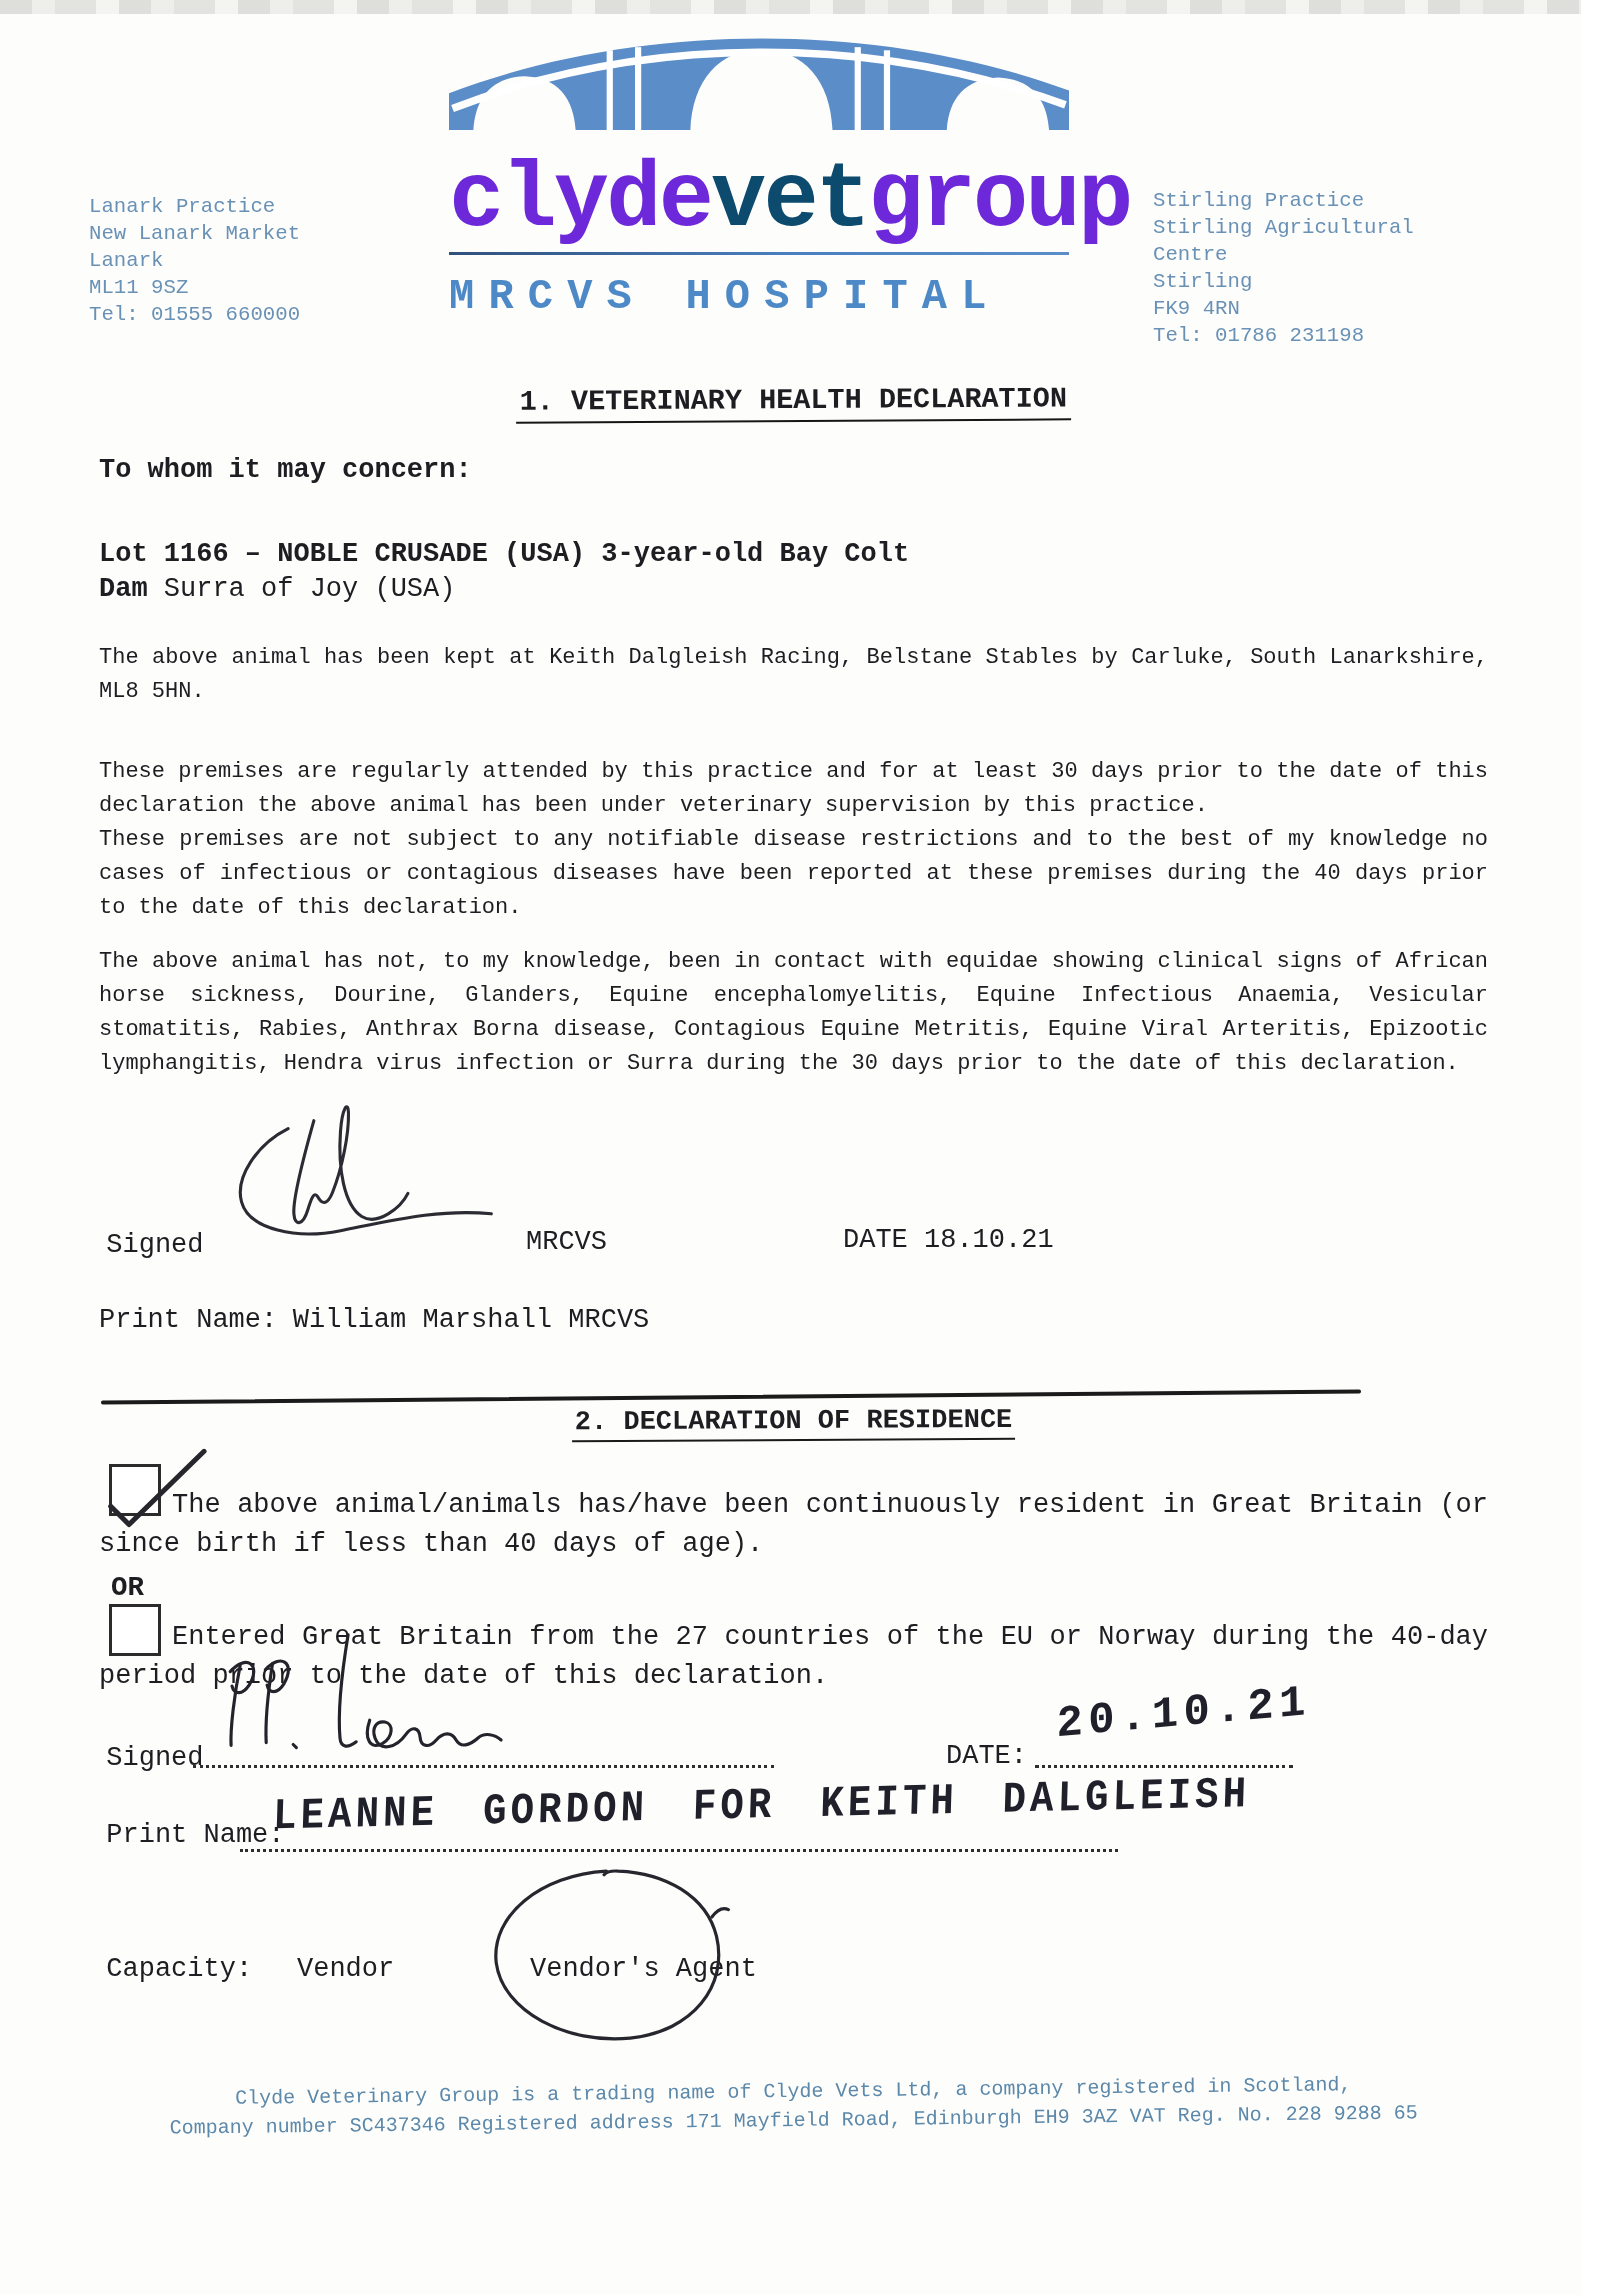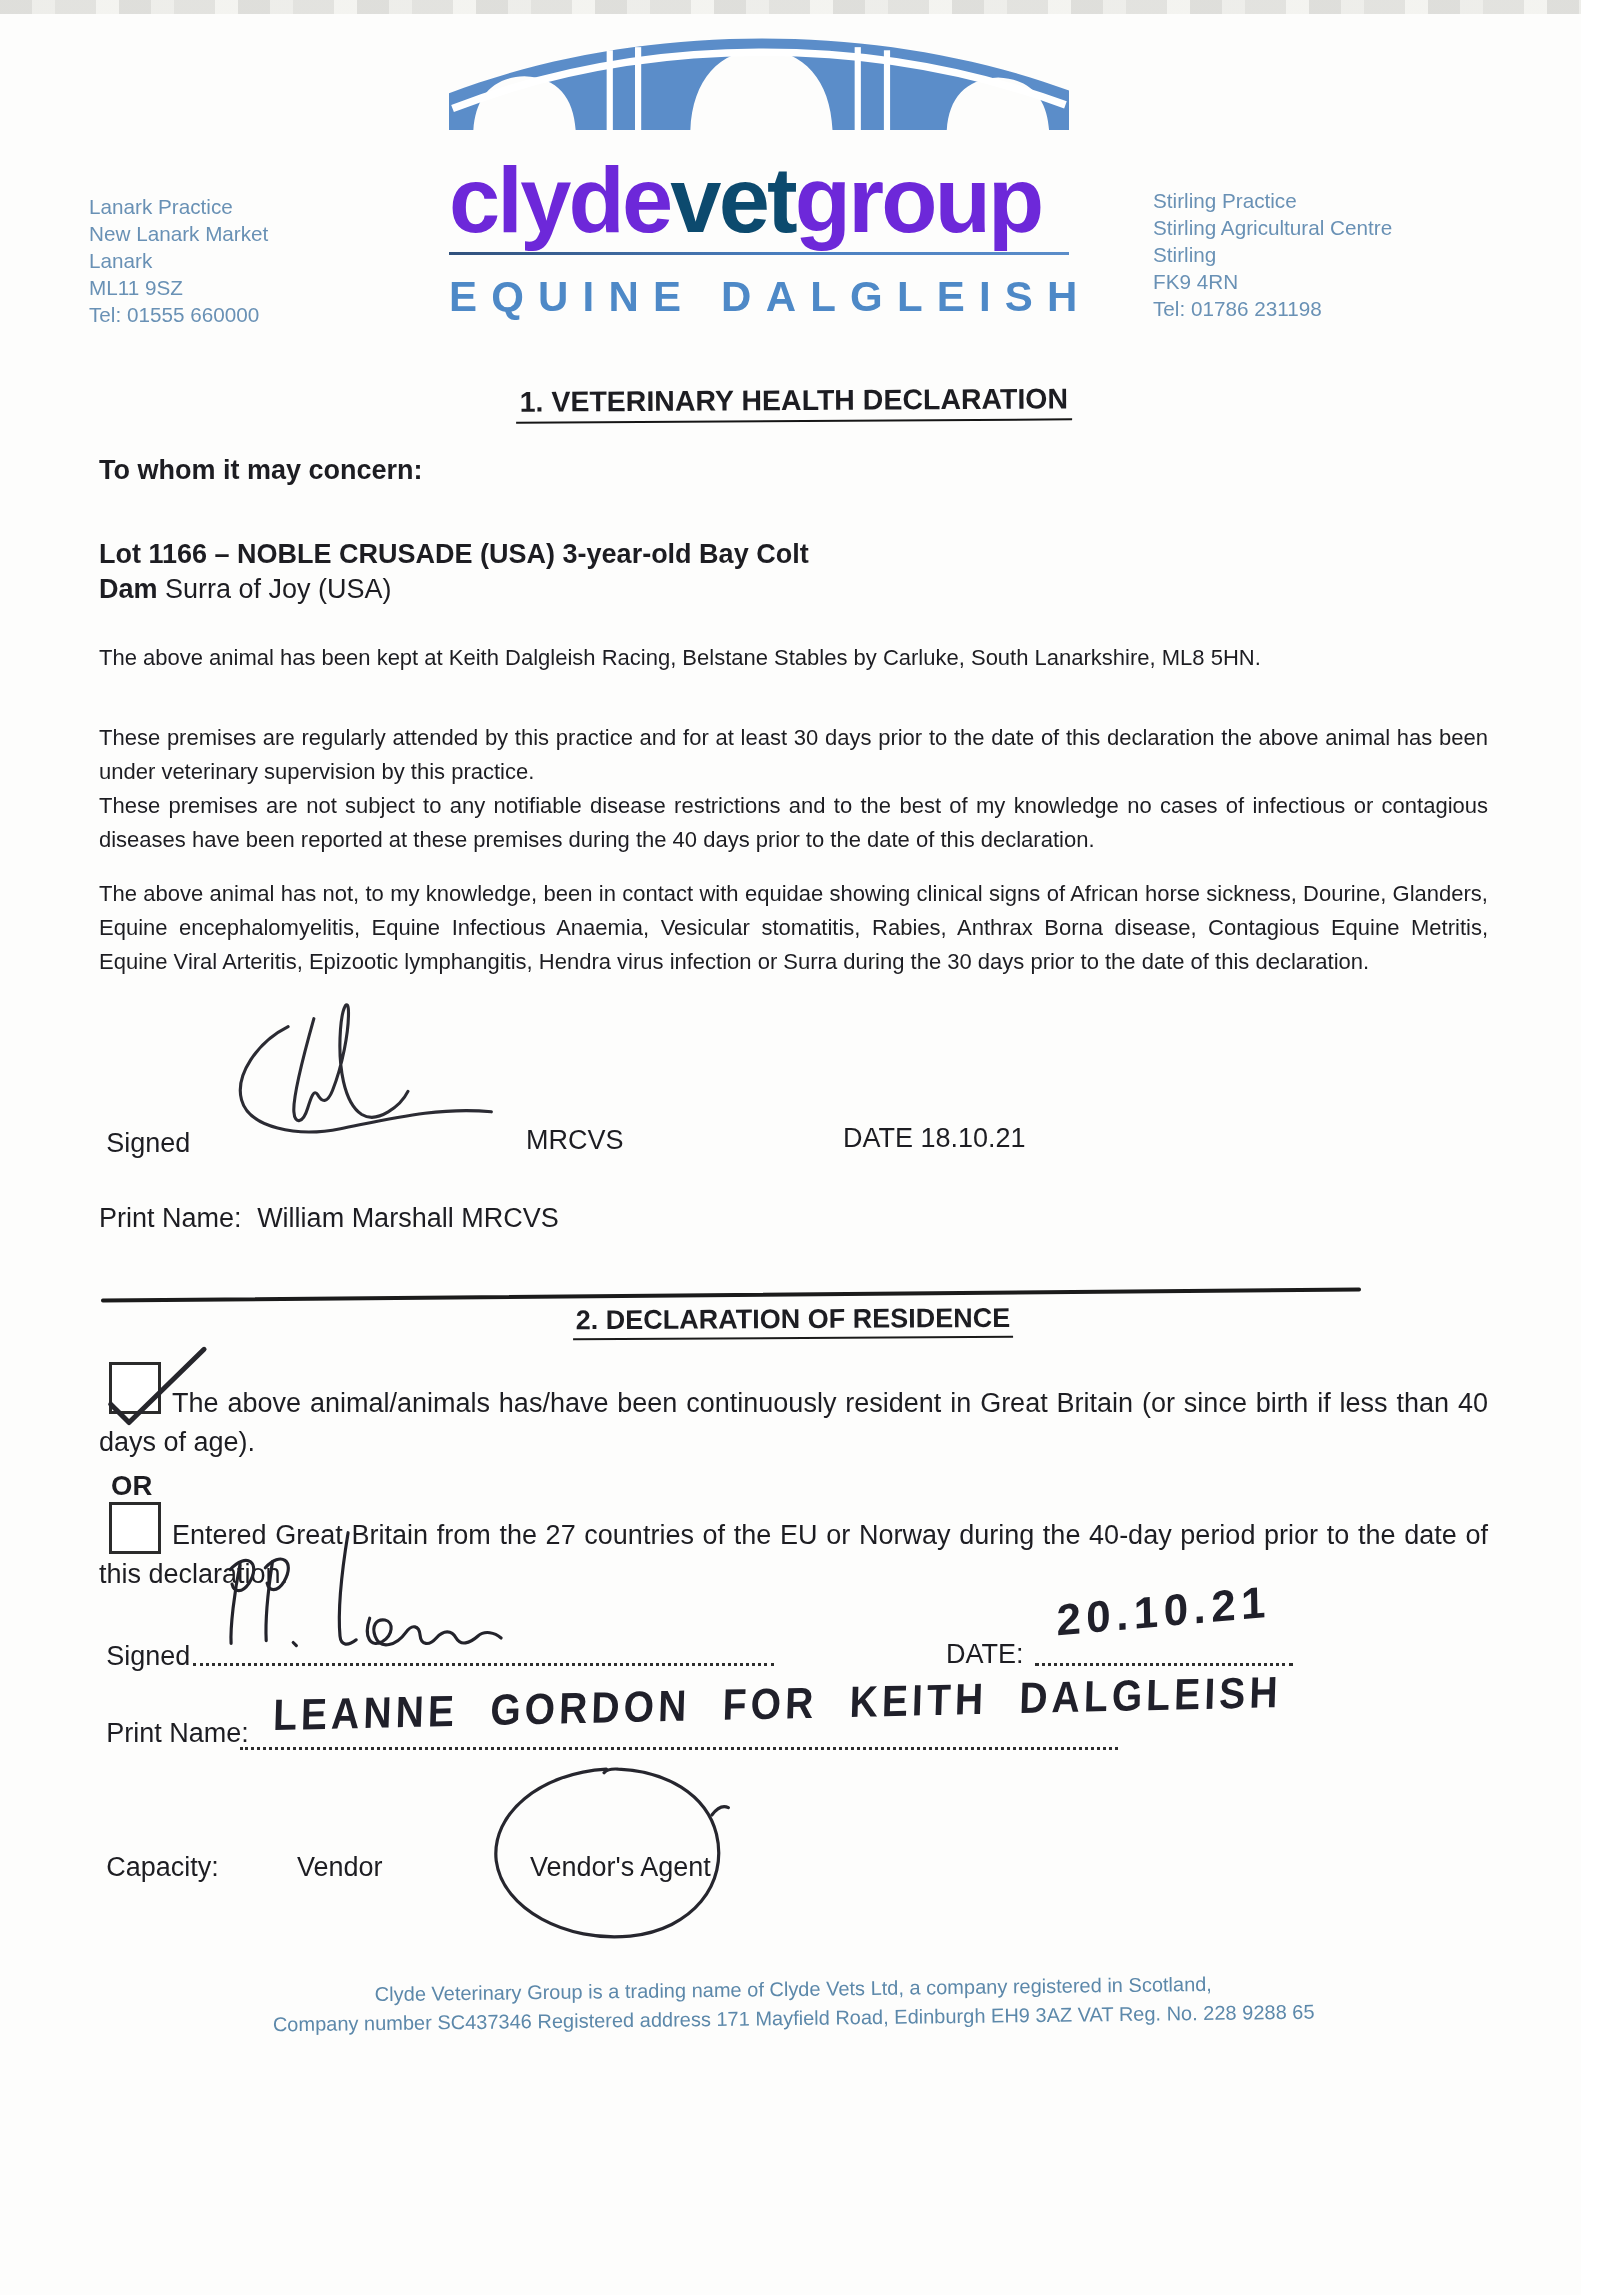--- a/index.html
+++ b/index.html
@@ -1,20 +1,20 @@
 <!DOCTYPE html>
 <html style="font-size:7.3px"><head>
 <meta charset="utf-8">
 <style>
   html,body{margin:0;padding:0;background:#ffffff;}
   .page{
     position:relative;
     width:1581px;height:2295px;
     background:#fdfdfc;
-    font-family:Liberation Sans, sans-serif;
+    font-family:Liberation Mono, monospace;
     color:#1d1d22;
     overflow:hidden;
   }
   .scanband{
     position:absolute;top:0;left:0;width:1618px;height:13.8px;
     background:repeating-linear-gradient(90deg,#d9d9d5 0 32px,#ebebe7 32px 55px,#dededa 55px 96px,#f2f2ee 96px 119px);
     opacity:.85;
   }
   .content{position:absolute;top:13px;left:99px;width:1389px;}
 
@@ -157,21 +157,21 @@
           <path d="M8,182 C440,16 960,16 1392,174" stroke="#ffffff" stroke-width="17" fill="none"></path>
           <g fill="#ffffff">
             <rect x="356" y="52" width="14" height="178"></rect>
             <rect x="420" y="45" width="14" height="185"></rect>
             <rect x="916" y="45" width="14" height="185"></rect>
             <rect x="982" y="52" width="14" height="178"></rect>
           </g>
         </svg>
         <div class="wordmark"><span class="wm-blue">clyde</span><span class="wm-cyan">vet</span><span class="wm-blue">group</span></div>
         <div class="logorule"></div>
-        <div class="logosub">EQUINE DALGLEISH</div>
+        <div class="logosub">MRCVS HOSPITAL</div>
       </div>
 
       <div class="addr addr-right">
         <div>Stirling Practice</div>
         <div>Stirling Agricultural Centre</div>
         <div>Stirling</div>
         <div>FK9 4RN</div>
         <div>Tel: 01786 231198</div>
       </div>
     </div>

